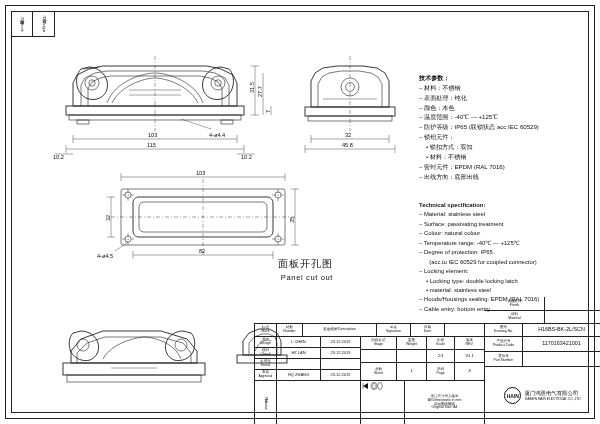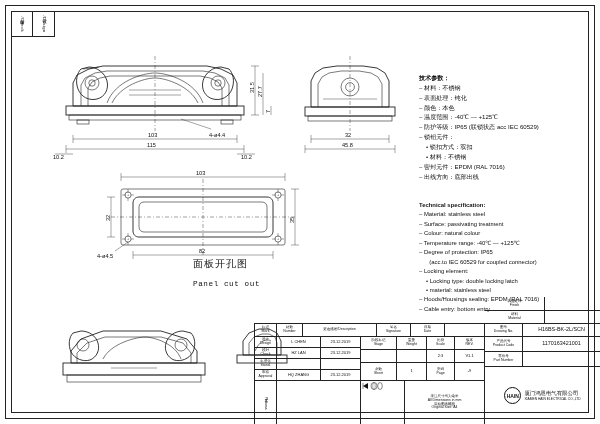--- a/index.html
+++ b/index.html
@@ -61,24 +61,24 @@
   }
   .specEN{
     position:absolute;left:408px;top:190px;width:172px;
     font-size:5.9px;line-height:1.6;color:#111;
   }
   .specCN .hd, .specEN .hd{font-weight:bold;}
   .specCN div, .specEN div{white-space:pre;}
   .indent1{padding-left:7px;}
 
   .cutoutLabel{
-    position:absolute;left:182px;top:246px;width:140px;text-align:left;
+    position:absolute;left:182px;top:246px;width:140px;text-align:right;
   }
   .cutoutLabel .cn{font-size:10px;letter-spacing:1px;color:#111;}
-  .cutoutLabel .en{font-size:7.6px;letter-spacing:.6px;color:#111;margin-top:9px;font-family:Liberation Mono, monospace;}
+  .cutoutLabel .en{font-size:7.6px;letter-spacing:.6px;color:#111;margin-top:2px;}
 
   
   .tb{
     position:absolute;left:243px;top:312px;width:346px;height:101px;
     border-left:1px solid #222;border-top:1px solid #222;
     box-sizing:border-box;
   }
   .tb .cell{position:absolute;box-sizing:border-box;
     border-right:1px solid #222;border-bottom:1px solid #222;
     font-size:4.6px;line-height:1.1;color:#111;

